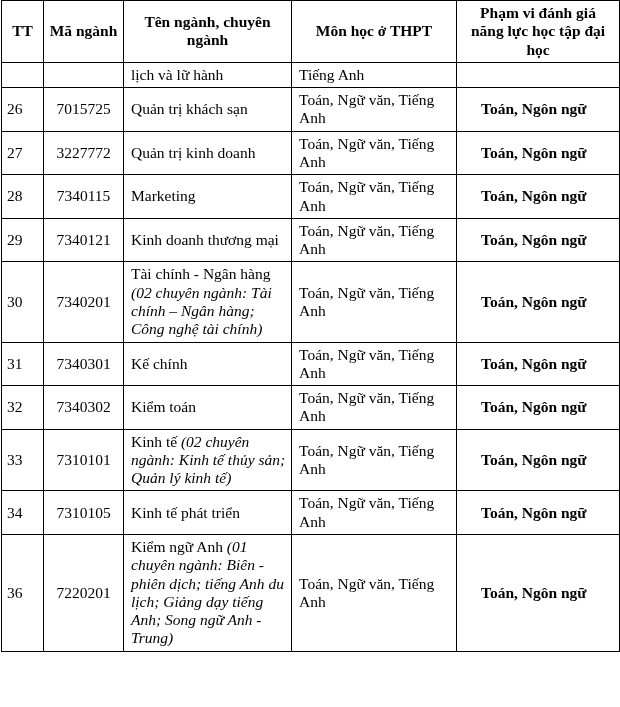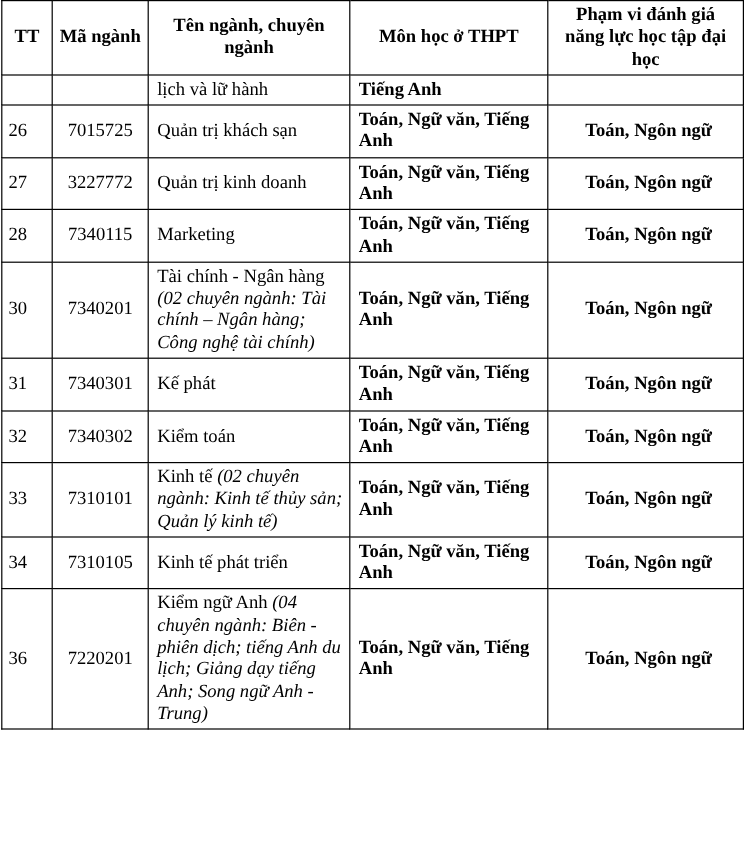--- a/index.html
+++ b/index.html
@@ -54,27 +54,27 @@
     text-align: center;
     font-size: 15.5px;
   }
   td.cell-major {
     text-align: left;
     padding-left: 7px;
     padding-right: 3px;
   }
   td.cell-subject {
     text-align: left;
-    font-weight: bold;
+    font-weight: normal;
     padding-left: 7px;
   }
   td.cell-scope {
-    text-align: center;
+    text-align: left;
     font-weight: bold;
-    padding-left: 10px;
+    padding-left: 24px;
   }
 
   td.cell-major em {
     font-style: italic;
     font-family: Liberation Serif, serif;
   }
 
   tr.row-continuation td.cell-major,
   tr.row-continuation td.cell-subject {
     vertical-align: top;
@@ -123,30 +123,37 @@
         <td class="cell-scope">Toán, Ngôn ngữ</td>
       </tr>
       <tr>
         <td class="cell-tt">28</td>
         <td class="cell-code">7340115</td>
         <td class="cell-major"><span>Marketing</span></td>
         <td class="cell-subject">Toán, Ngữ văn, Tiếng Anh</td>
         <td class="cell-scope">Toán, Ngôn ngữ</td>
       </tr>
       <tr>
+        <td class="cell-tt">29</td>
+        <td class="cell-code">7340121</td>
+        <td class="cell-major"><span>Kinh doanh thương mại</span></td>
+        <td class="cell-subject">Toán, Ngữ văn, Tiếng Anh</td>
+        <td class="cell-scope">Toán, Ngôn ngữ</td>
+      </tr>
+      <tr>
         <td class="cell-tt">30</td>
         <td class="cell-code">7340201</td>
         <td class="cell-major"><span>Tài chính - Ngân hàng </span><em>(02 chuyên ngành: Tài chính – Ngân hàng; Công nghệ tài chính)</em></td>
         <td class="cell-subject">Toán, Ngữ văn, Tiếng Anh</td>
         <td class="cell-scope">Toán, Ngôn ngữ</td>
       </tr>
       <tr>
         <td class="cell-tt">31</td>
         <td class="cell-code">7340301</td>
-        <td class="cell-major"><span>Kế phát</span></td>
+        <td class="cell-major"><span>Kế chính</span></td>
         <td class="cell-subject">Toán, Ngữ văn, Tiếng Anh</td>
         <td class="cell-scope">Toán, Ngôn ngữ</td>
       </tr>
       <tr>
         <td class="cell-tt">32</td>
         <td class="cell-code">7340302</td>
         <td class="cell-major"><span>Kiểm toán</span></td>
         <td class="cell-subject">Toán, Ngữ văn, Tiếng Anh</td>
         <td class="cell-scope">Toán, Ngôn ngữ</td>
       </tr>
@@ -160,18 +167,18 @@
       <tr>
         <td class="cell-tt">34</td>
         <td class="cell-code">7310105</td>
         <td class="cell-major"><span>Kinh tế phát triển</span></td>
         <td class="cell-subject">Toán, Ngữ văn, Tiếng Anh</td>
         <td class="cell-scope">Toán, Ngôn ngữ</td>
       </tr>
       <tr>
         <td class="cell-tt">36</td>
         <td class="cell-code">7220201</td>
-        <td class="cell-major"><span>Kiểm ngữ Anh </span><em>(04 chuyên ngành: Biên - phiên dịch; tiếng Anh du lịch; Giảng dạy tiếng Anh; Song ngữ Anh - Trung)</em></td>
+        <td class="cell-major"><span>Kiểm ngữ Anh </span><em>(01 chuyên ngành: Biên - phiên dịch; tiếng Anh du lịch; Giảng dạy tiếng Anh; Song ngữ Anh - Trung)</em></td>
         <td class="cell-subject">Toán, Ngữ văn, Tiếng Anh</td>
         <td class="cell-scope">Toán, Ngôn ngữ</td>
       </tr>
     </tbody>
 </table>
 
 </body></html>

